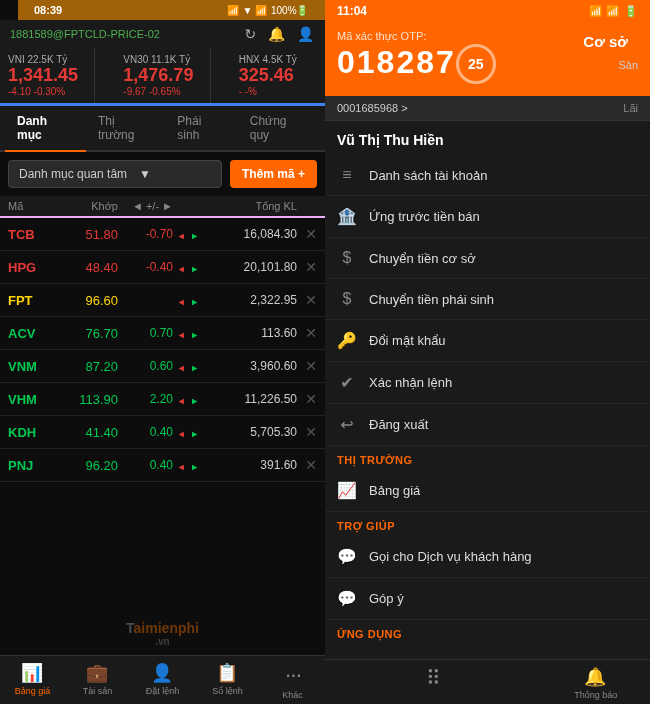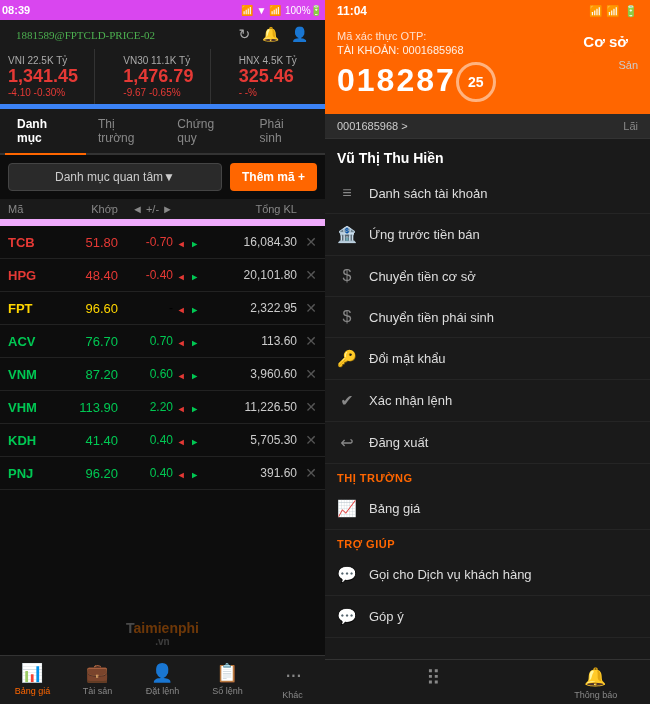--- a/index.html
+++ b/index.html
@@ -15,65 +15,65 @@
     .left-panel {
       width: 325px;
       height: 704px;
       background: #0d0d0d;
       display: flex;
       flex-direction: column;
       overflow: hidden;
     }
 
     .status-bar-left {
-      background: #d946ef;
-      padding: 4px 2px;
+      background: #a16207;
+      padding: 4px 16px;
       display: flex;
       justify-content: space-between;
       align-items: center;
+      margin-left: 18px;
     }
     .status-time {
       color: #fff;
       font-size: 11px;
       font-weight: 600;
     }
     .status-icons {
       display: flex;
       align-items: center;
       gap: 3px;
       color: #fff;
       font-size: 10px;
     }
 
     .account-bar {
       background: #1a1a1a;
-      padding: 6px 16px;
+      padding: 6px 10px;
       display: flex;
       justify-content: space-between;
       align-items: center;
-      font-family: Liberation Serif, serif;
     }
     .account-id {
       color: #4caf50;
       font-size: 11px;
       font-weight: 500;
     }
     .account-icons {
       display: flex;
       gap: 12px;
     }
     .account-icon {
       color: #aaa;
       font-size: 14px;
     }
 
     .market-indices {
       display: flex;
       background: #1a1a1a;
-      border-bottom: 5px solid #3b82f6;
+      border-bottom: 3px solid #3b82f6;
       gap: 20px;
     }
     .index-item {
       flex: 1;
       padding: 6px 8px;
       border-right: 1px solid #333;
     }
     .index-item:last-child { border-right: none; }
     .index-name { color: #aaa; font-size: 10px; }
     .index-value { color: #e53935; font-size: 18px; font-weight: 700; }
@@ -114,39 +114,40 @@
     .filter-select {
       flex: 1;
       background: #2a2a2a;
       border: 1px solid #444;
       border-radius: 4px;
       color: #ccc;
       padding: 6px 10px;
       font-size: 12px;
       display: flex;
       align-items: center;
-      justify-content: center;
+      justify-content: flex-start;
+      gap: 12px;
     }
     .add-btn {
       background: #ff6600;
       color: #fff;
       border: none;
       border-radius: 4px;
       padding: 7px 12px;
       font-size: 12px;
       font-weight: 600;
       cursor: pointer;
       white-space: nowrap;
     }
 
     .table-header {
       display: flex;
       padding: 4px 8px;
       background: #1a1a1a;
-      border-bottom: 7px solid #f0abfc;
+      border-bottom: 2px solid #f0abfc;
     }
     .col-ma { width: 55px; color: #888; font-size: 11px; }
     .col-khop { width: 55px; color: #888; font-size: 11px; text-align: right; }
     .col-change { width: 55px; color: #888; font-size: 11px; text-align: right; }
     .col-arrows { width: 30px; color: #888; font-size: 11px; text-align: center; }
     .col-kl { flex: 1; color: #888; font-size: 11px; text-align: right; }
     .col-action { width: 20px; }
 
     .stock-list { flex: 1; overflow-y: auto; }
     .stock-row {
@@ -349,22 +350,22 @@
     <div class="index-item">
       <div class="index-name">HNX 4.5K Tỷ</div>
       <div class="index-value">325.46</div>
       <div class="index-change">-  -%</div>
     </div>
   </div>
 
   <div class="tab-bar">
     <div class="tab-item active">Danh mục</div>
     <div class="tab-item">Thị trường</div>
+    <div class="tab-item">Phái sinh</div>
     <div class="tab-item">Chứng quy</div>
-    <div class="tab-item">Phái sinh</div>
   </div>
 
   <div class="filter-row">
     <div class="filter-select">
       <span>Danh mục quan tâm</span>
       <span>▼</span>
     </div>
     <button class="add-btn">Thêm mã +</button>
   </div>
 
@@ -505,21 +506,20 @@
       <span>📶</span>
       <span>📶</span>
       <span>🔋</span>
     </div>
   </div>
 
   <div class="otp-section">
     <div style="display:flex; justify-content:space-between; align-items:flex-start;">
       <div>
         <div class="otp-label">Mã xác thực OTP:</div>
-        <div class="otp-account">TÀI KHOẢN: 0001685968</div>
         <div class="otp-row">
           <div class="otp-code">018287</div>
           <div class="otp-timer">
             <span>25</span>
           </div>
         </div>
       </div>
       <div style="text-align:right;">
         <div class="co-so-btn">Cơ sở</div>
         <div style="color:#ccc; font-size:11px; margin-top:6px;">Sản</div>
@@ -574,20 +574,21 @@
     </div>
       <div class="menu-section-title">TRỢ GIÚP</div>
       <div class="menu-item">
       <span class="menu-item-icon">💬</span>
       <span class="menu-item-label">Gọi cho Dịch vụ khách hàng</span>
     </div>
       <div class="menu-item">
       <span class="menu-item-icon">💬</span>
       <span class="menu-item-label">Góp ý</span>
     </div>
+      <div class="menu-section-title">ỨNG DỤNG</div>
     </div>
 
   <div class="right-bottom-nav">
     <div class="right-nav-item" style="flex:1; align-items:center;">
       <span class="right-nav-icon" style="font-size:20px;">⠿</span>
     </div>
     <div class="right-nav-item" style="flex:0.5; align-items:center;">
       <span class="right-nav-icon">🔔</span>
       <span class="right-nav-label">Thông báo</span>
     </div>

